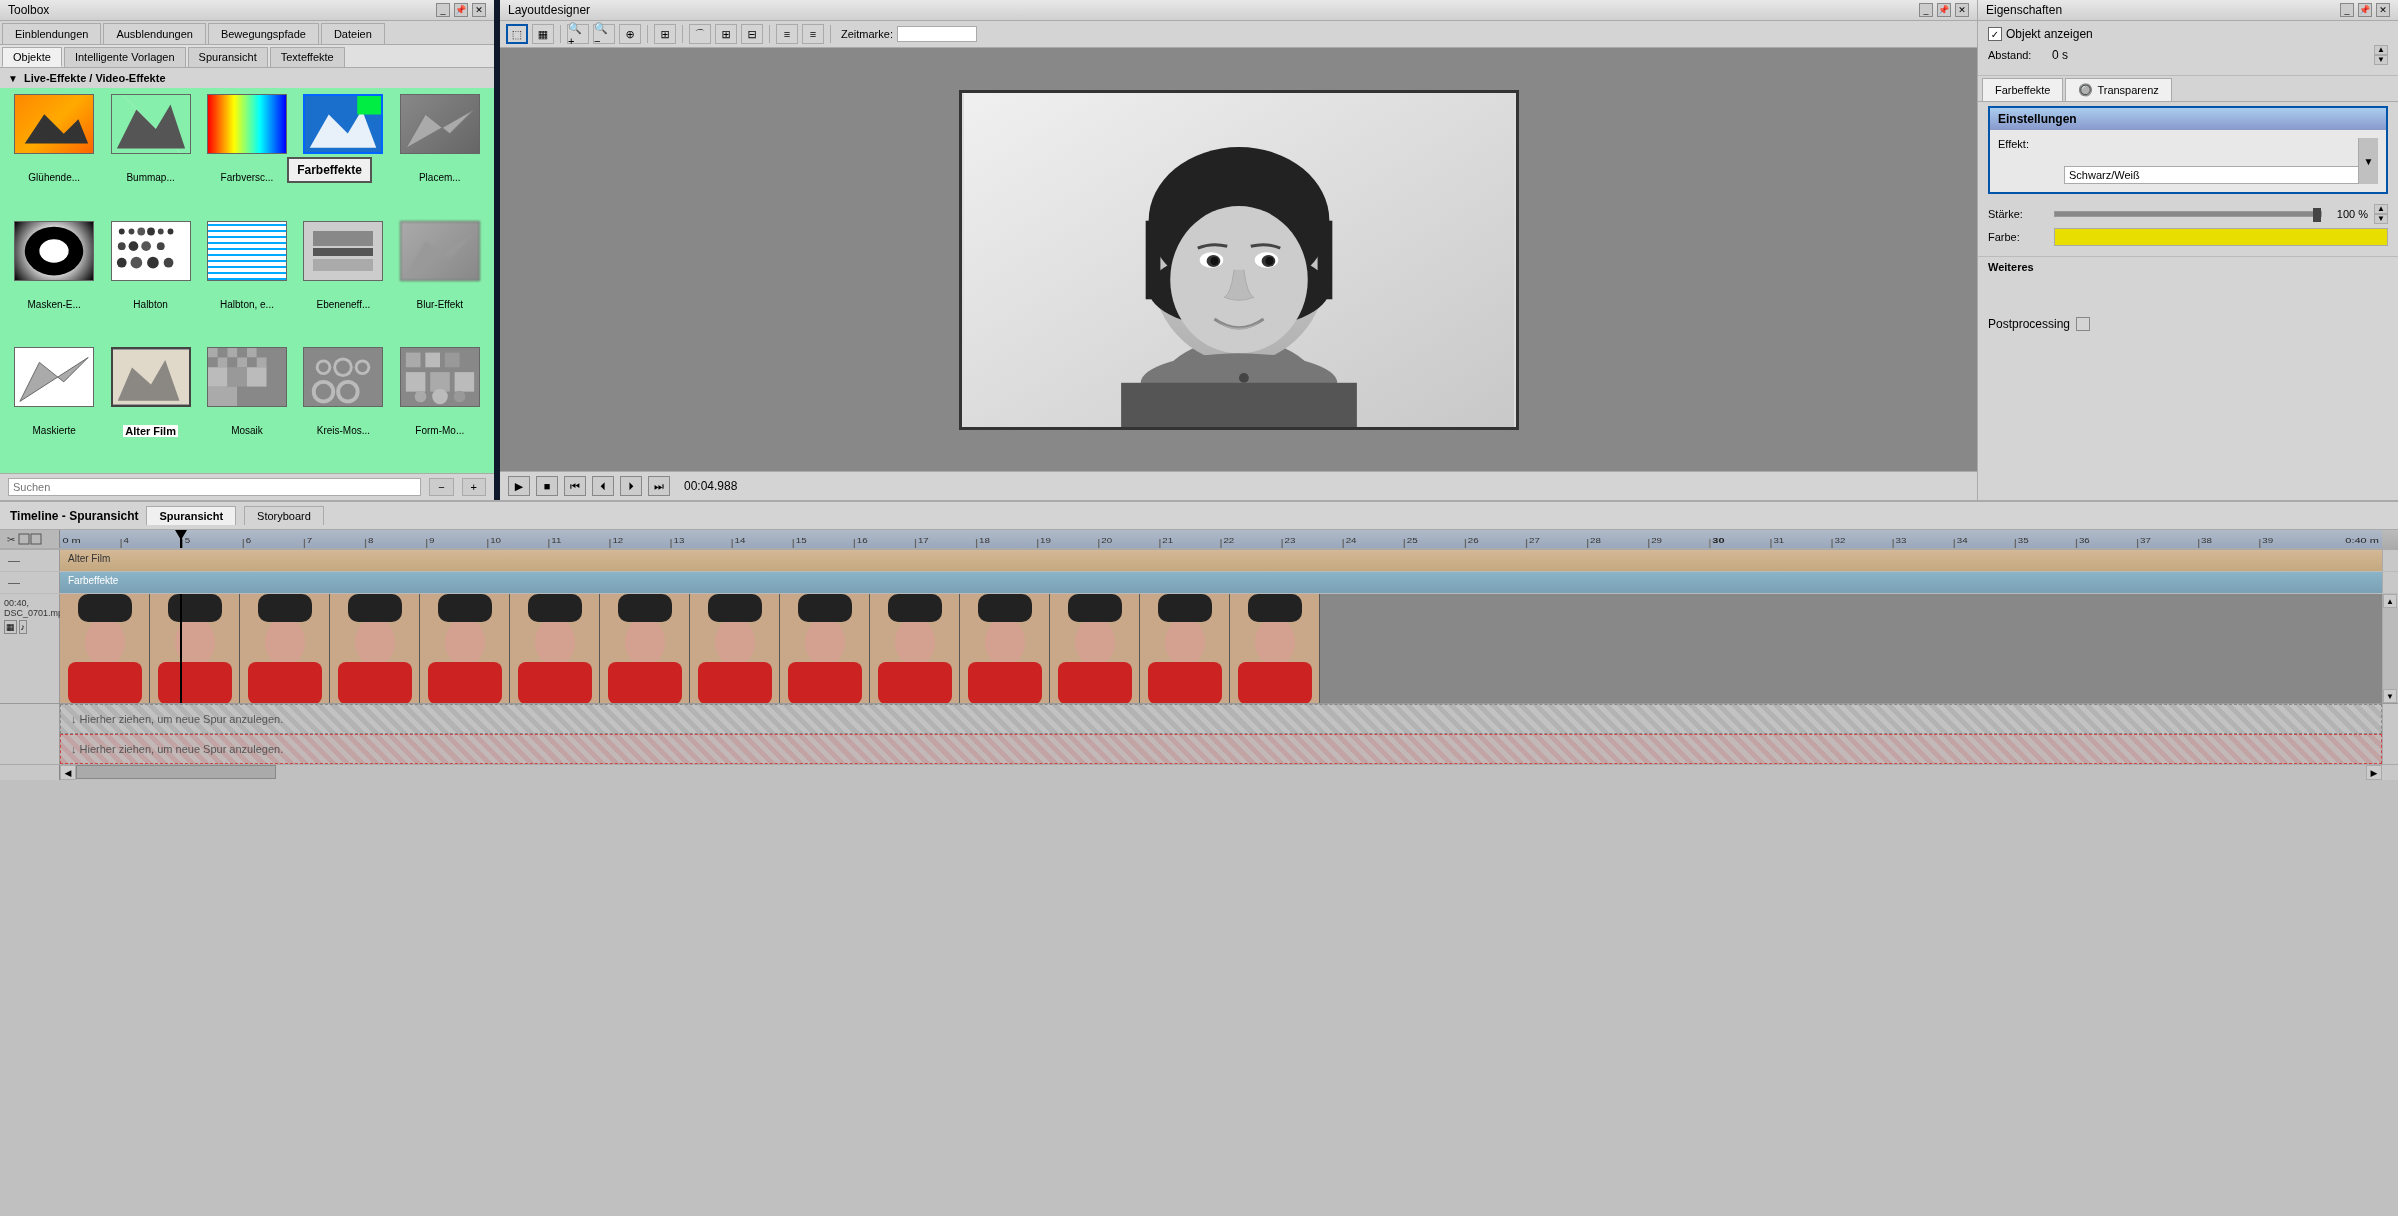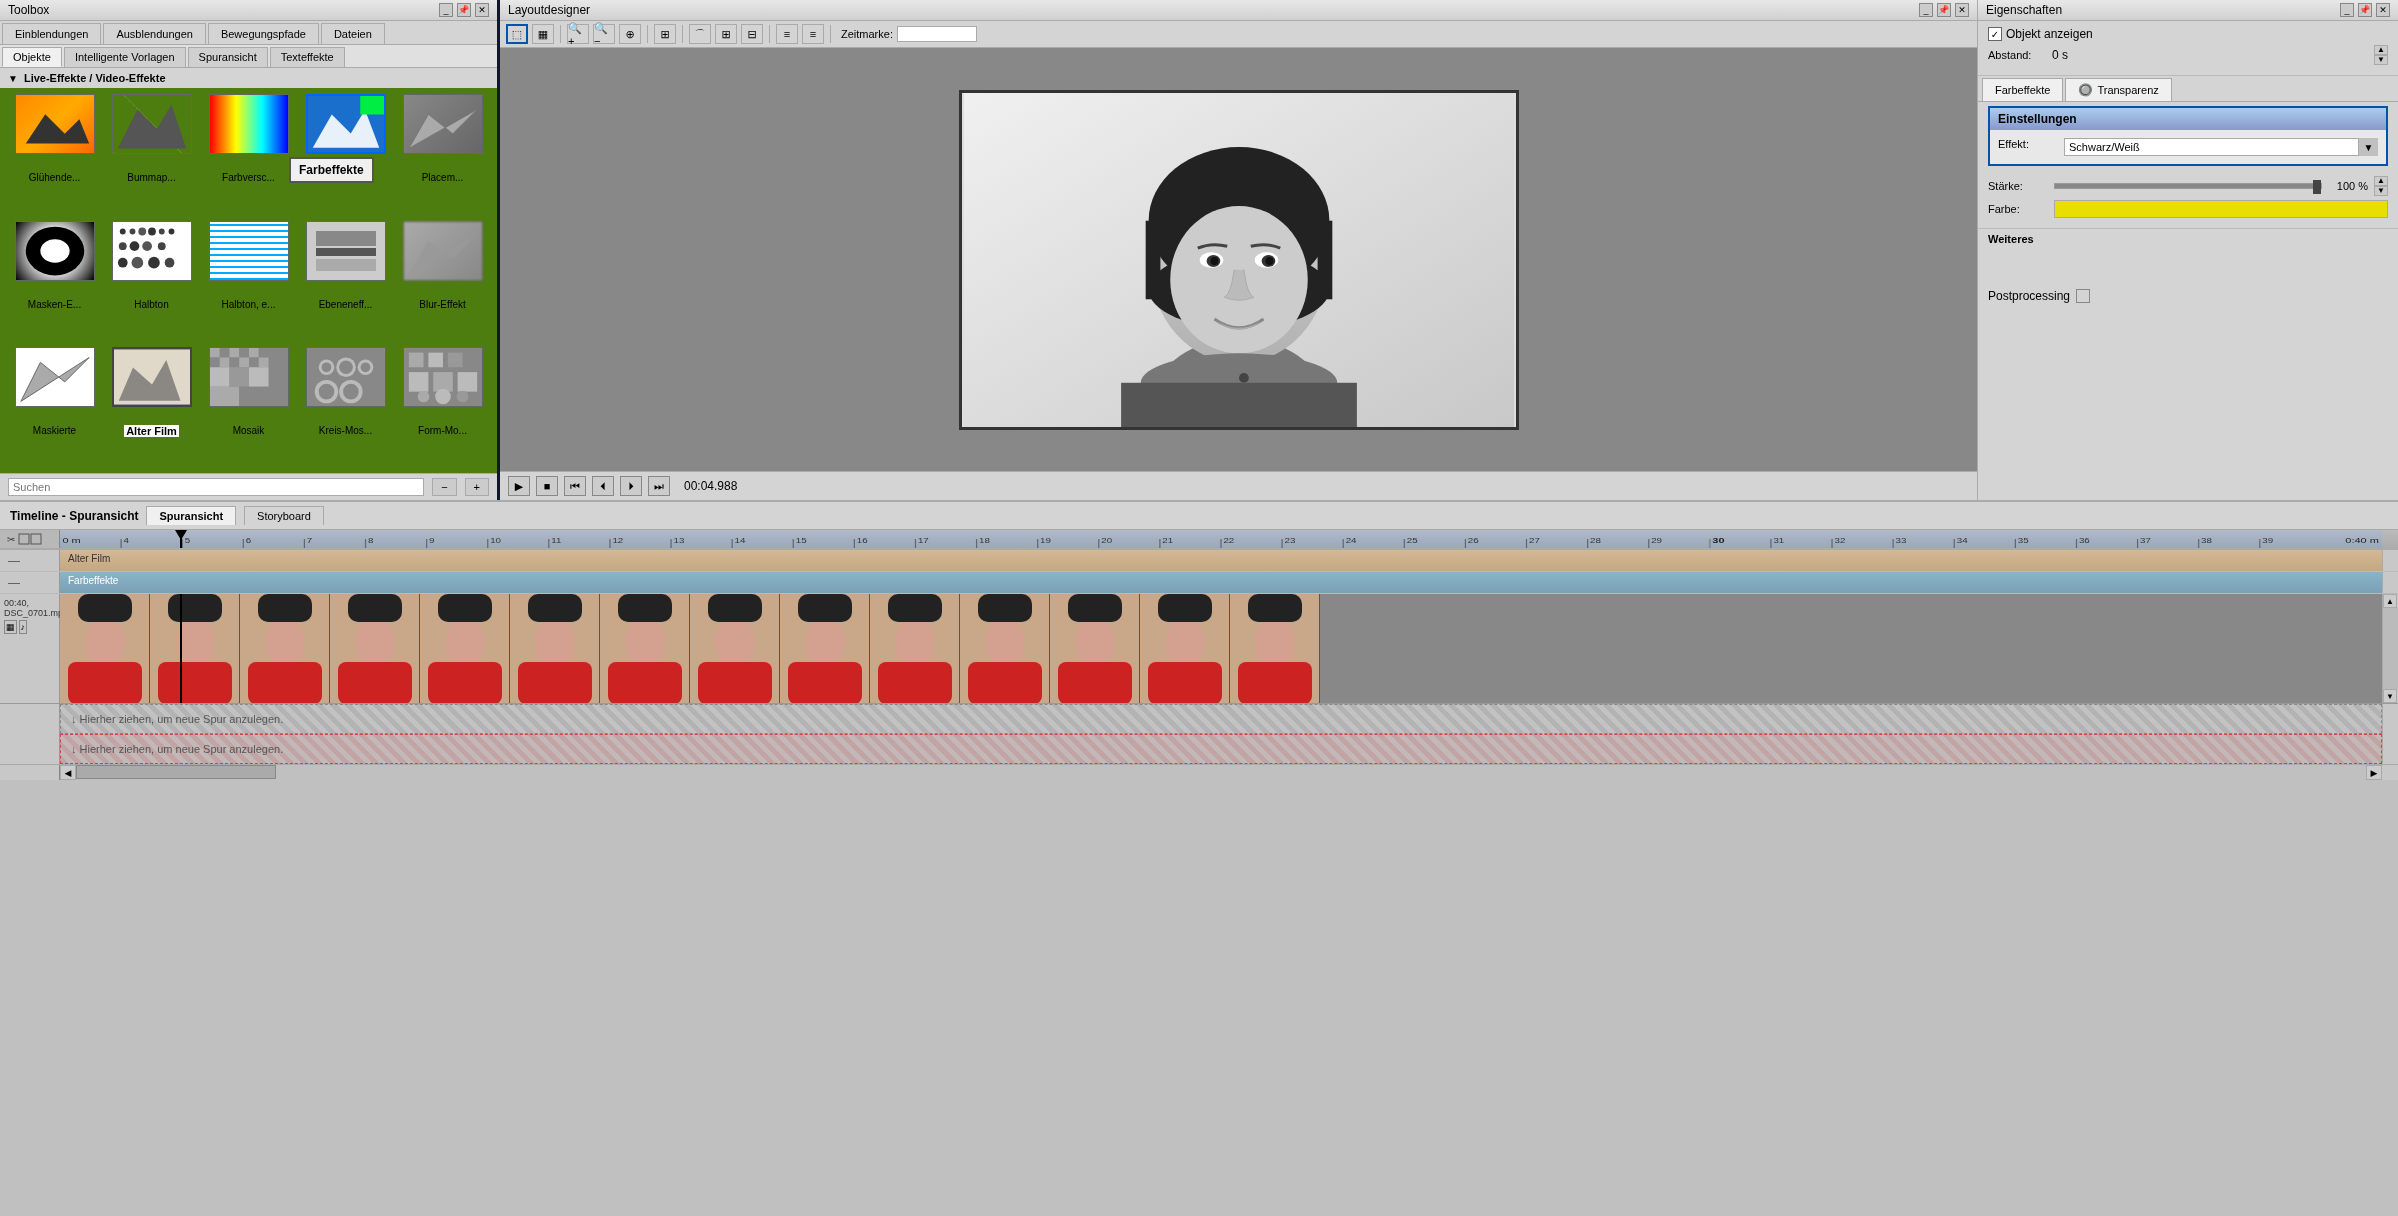--- a/index.html
+++ b/index.html
@@ -29,22 +29,22 @@
 
     .top-row {
       display: flex;
       height: 500px;
       flex-shrink: 0;
     }
 
     
     .toolbox-panel {
       width: 500px;
-      background: #4d7c0f;
-      border-right: 3px solid #0f172a;
+      background: #86efac;
+      border-right: 6px solid #0f172a;
       display: flex;
       flex-direction: column;
       flex-shrink: 0;
     }
 
     .tabs-row {
       display: flex;
       background: #d4d4d4;
       border-bottom: 1px solid #aaa;
       padding: 2px 2px 0;
@@ -968,21 +968,21 @@
 
 
       <div class="einstellungen-dialog">
         <div class="einstellungen-titlebar">
           <span>Einstellungen</span>
         </div>
         <div class="einstellungen-body">
           <div class="effekt-row">
             <span class="effekt-label">Effekt:</span>
             <div class="effekt-select-wrapper">
-              <select class="effekt-select" style="width:100%; padding-right:12px;">
+              <select class="effekt-select" style="width:100%; padding-right:12px;margin-top:28px;">
                 <option>Schwarz/Weiß</option>
                 <option>Sepia</option>
                 <option>Negativ</option>
               </select>
               <div class="effekt-dropdown-arrow">▼</div>
             </div>
           </div>
         </div>
       </div>
 

